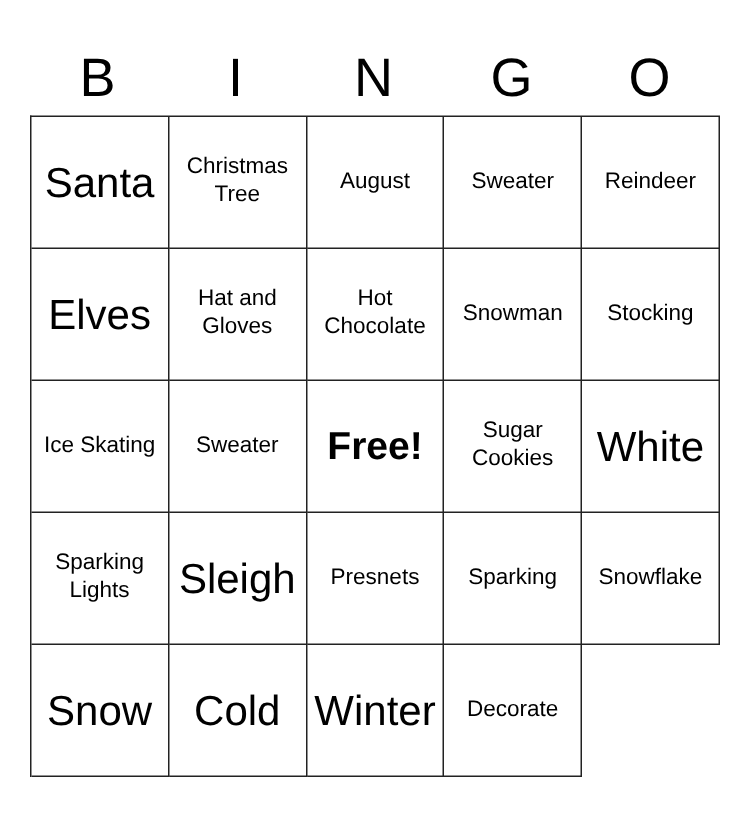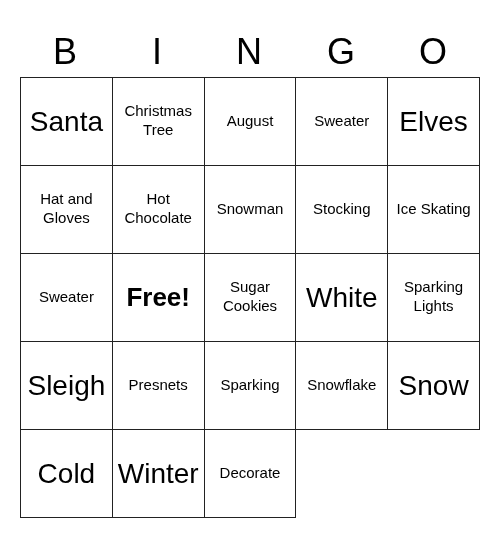--- a/index.html
+++ b/index.html
@@ -63,20 +63,21 @@
       <div class="bingo-header-cell">I</div>
       <div class="bingo-header-cell">N</div>
       <div class="bingo-header-cell">G</div>
       <div class="bingo-header-cell">O</div>
     </div>
   <div class="bingo-grid">
   <div class="bingo-cell large-text">Santa</div>
       <div class="bingo-cell">Christmas Tree</div>
       <div class="bingo-cell">August</div>
       <div class="bingo-cell">Sweater</div>
+      <div class="bingo-cell">Reindeer</div>
       <div class="bingo-cell large-text">Elves</div>
       <div class="bingo-cell">Hat and Gloves</div>
       <div class="bingo-cell">Hot Chocolate</div>
       <div class="bingo-cell">Snowman</div>
       <div class="bingo-cell">Stocking</div>
       <div class="bingo-cell">Ice Skating</div>
       <div class="bingo-cell">Sweater</div>
       <div class="bingo-cell free">Free!</div>
       <div class="bingo-cell">Sugar Cookies</div>
       <div class="bingo-cell large-text">White</div>

